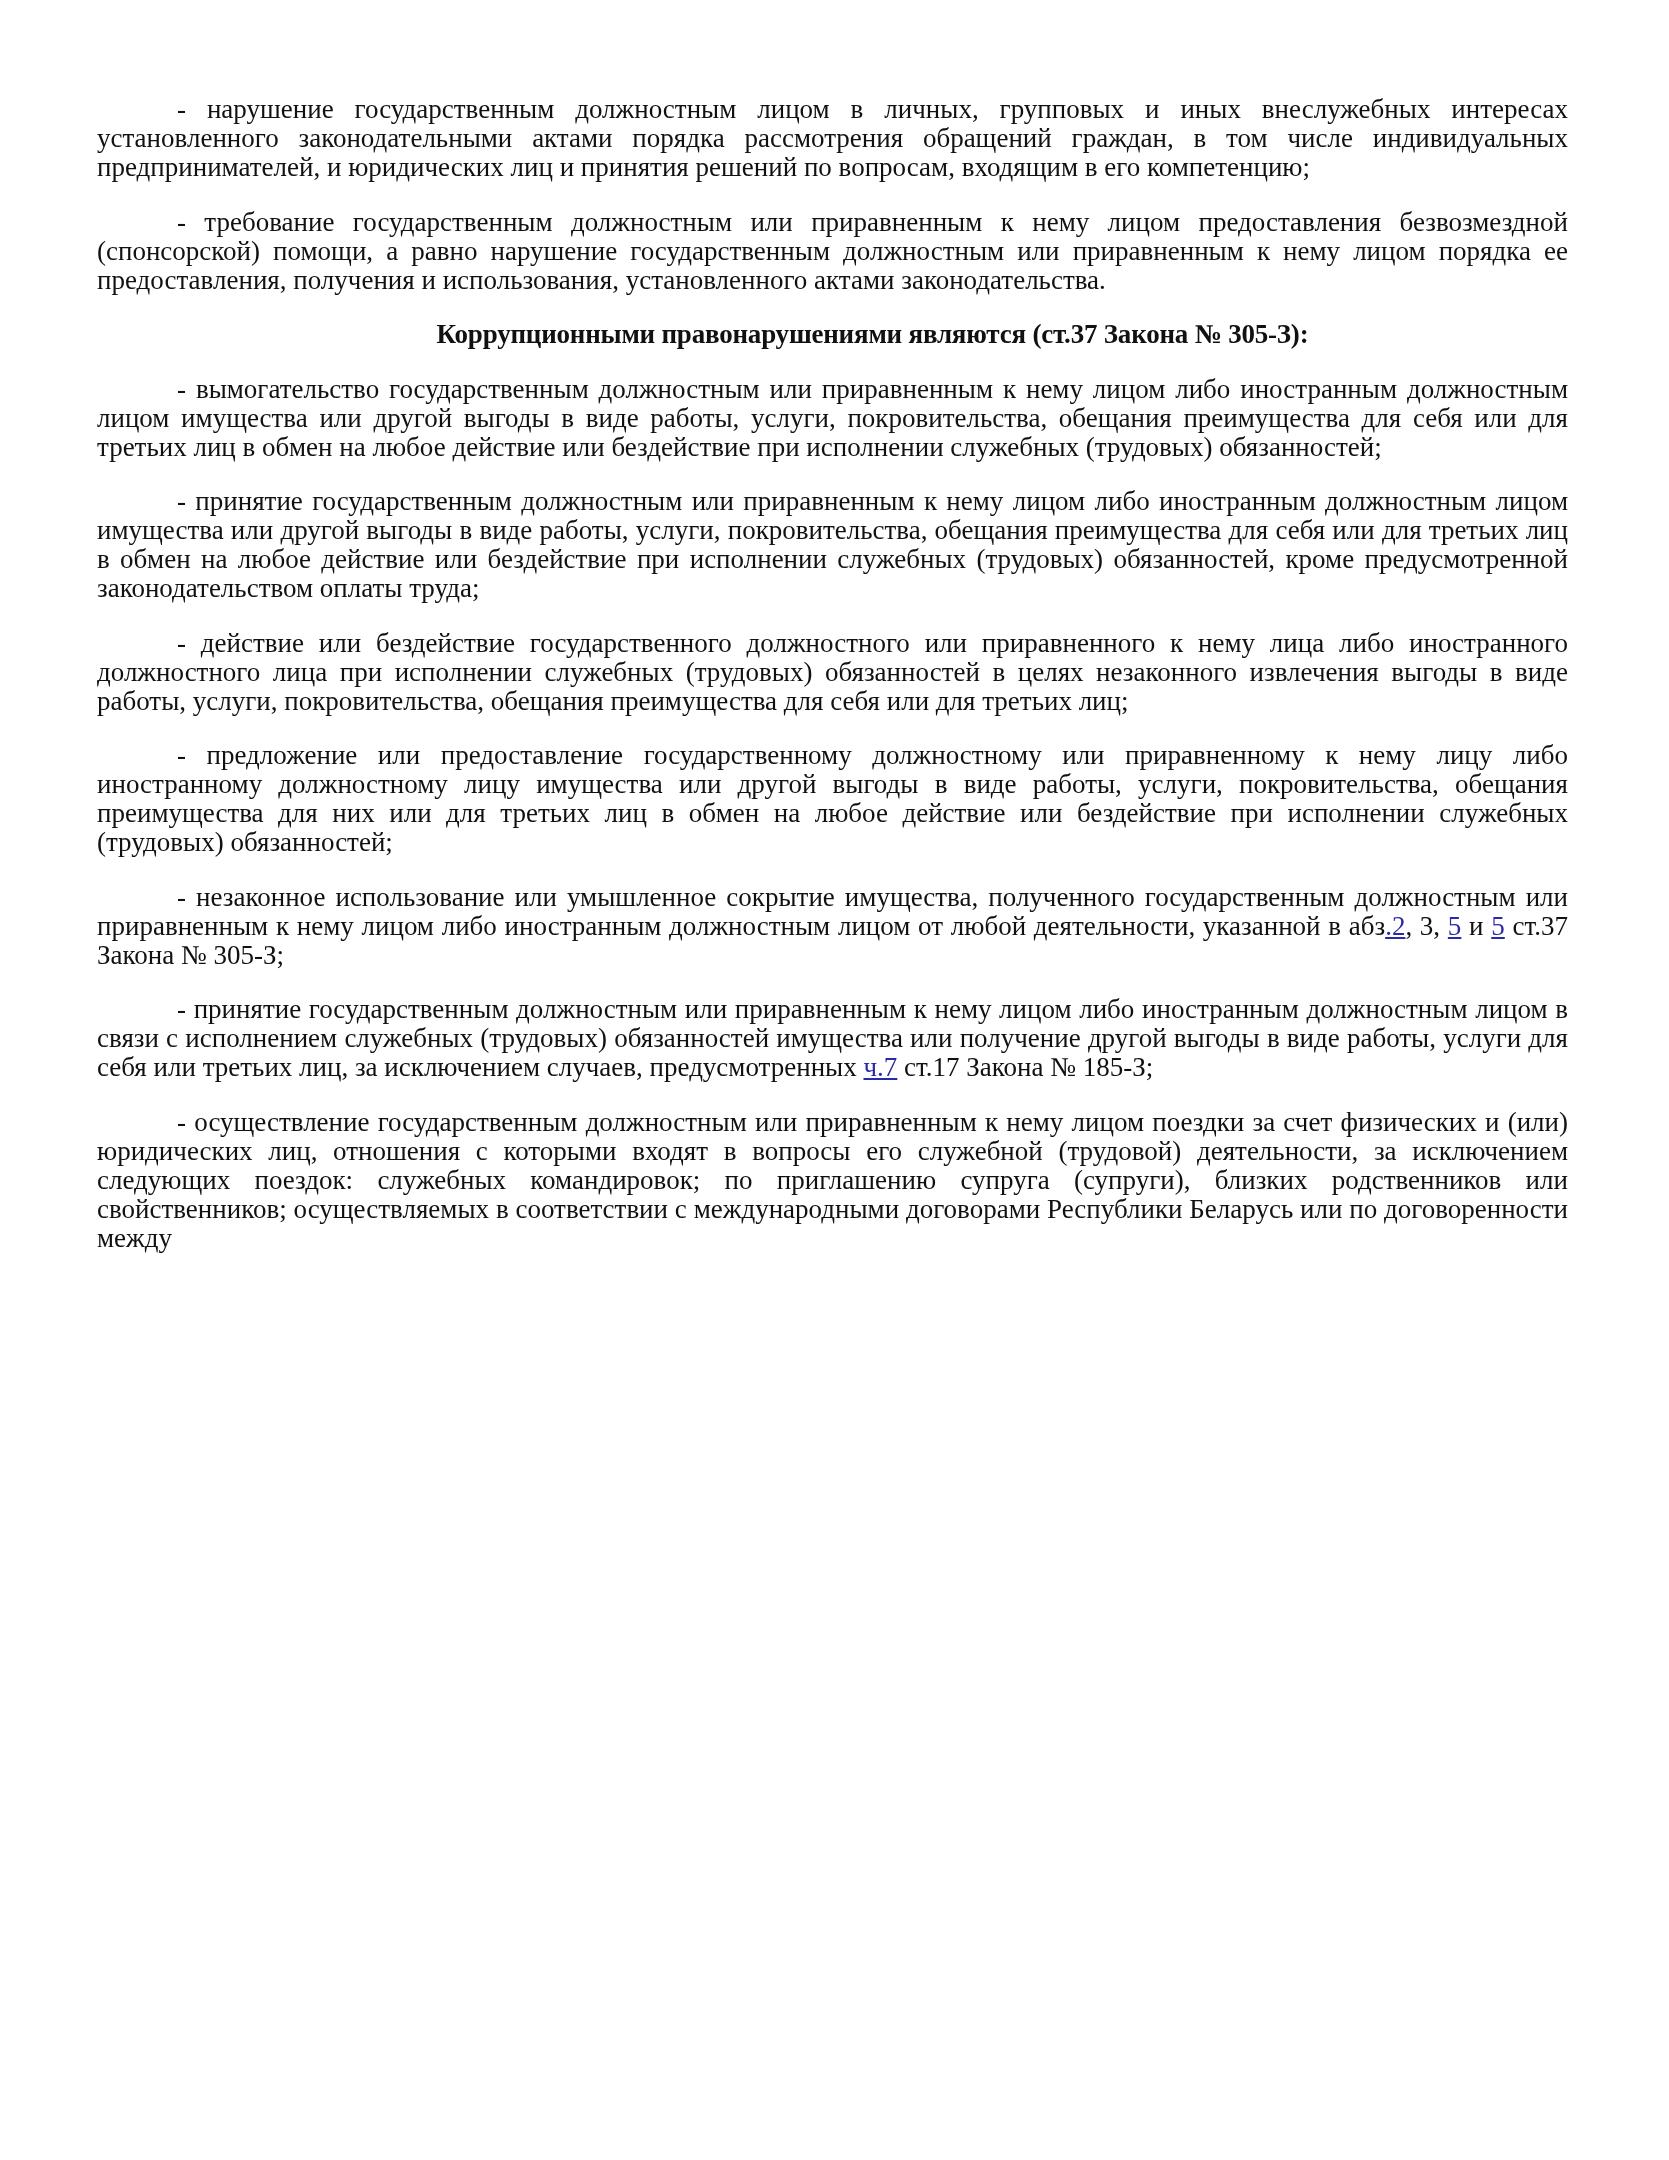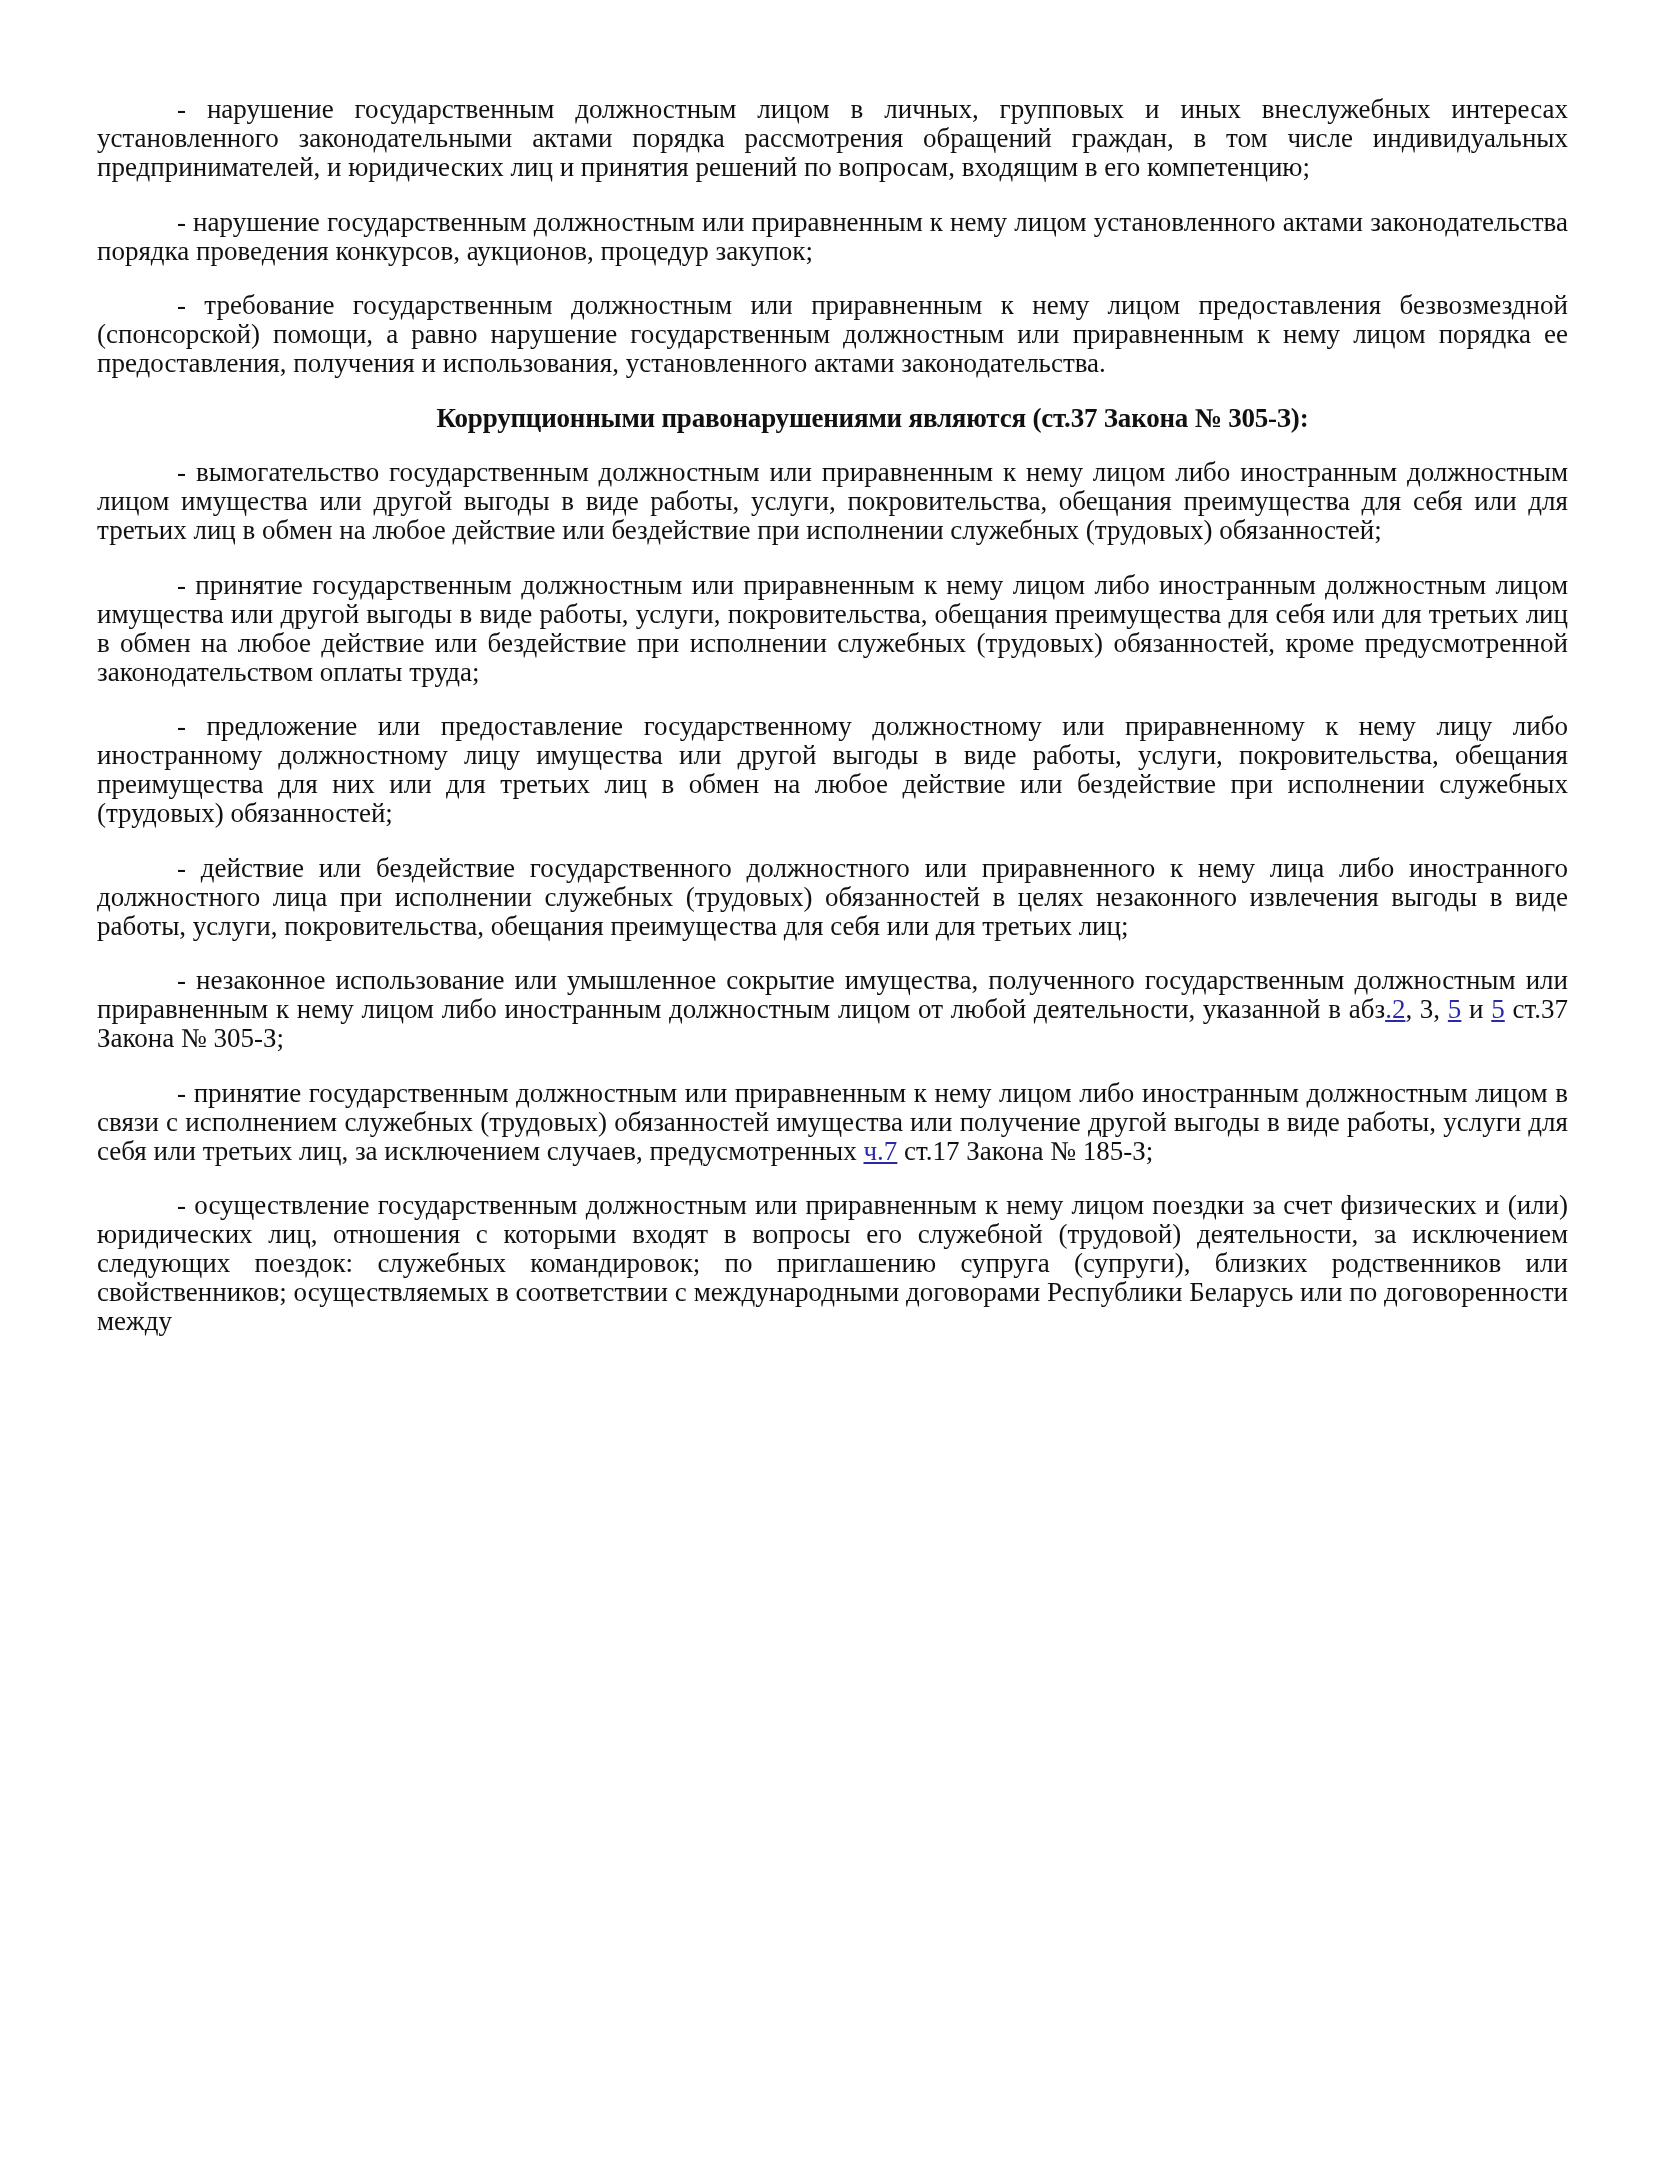--- a/index.html
+++ b/index.html
@@ -44,29 +44,28 @@
       text-decoration: underline;
       cursor: pointer;
     }
   </style>
 </head>
 <body>
 
 <div class="page">
 
   <p class="para">- нарушение государственным должностным лицом в личных, групповых и иных внеслужебных интересах установленного законодательными актами порядка рассмотрения обращений граждан, в том числе индивидуальных предпринимателей, и юридических лиц и принятия решений по вопросам, входящим в его компетенцию;</p>
-  <p class="para">- нарушение государственным должностным или приравненным к нему лицом установленного актами законодательства порядка проведения конкурсов, аукционов, процедур закупок;</p>
   <p class="para">- требование государственным должностным или приравненным к нему лицом предоставления безвозмездной (спонсорской) помощи, а равно нарушение государственным должностным или приравненным к нему лицом порядка ее предоставления, получения и использования, установленного актами законодательства.</p>
 
   <p class="heading">Коррупционными правонарушениями являются (ст.37 Закона № 305-З):</p>
 
   <p class="para">- вымогательство государственным должностным или приравненным к нему лицом либо иностранным должностным лицом имущества или другой выгоды в виде работы, услуги, покровительства, обещания преимущества для себя или для третьих лиц в обмен на любое действие или бездействие при исполнении служебных (трудовых) обязанностей;</p>
   <p class="para">- принятие государственным должностным или приравненным к нему лицом либо иностранным должностным лицом имущества или другой выгоды в виде работы, услуги, покровительства, обещания преимущества для себя или для третьих лиц в обмен на любое действие или бездействие при исполнении служебных (трудовых) обязанностей, кроме предусмотренной законодательством оплаты труда;</p>
+  <p class="para">- действие или бездействие государственного должностного или приравненного к нему лица либо иностранного должностного лица при исполнении служебных (трудовых) обязанностей в целях незаконного извлечения выгоды в виде работы, услуги, покровительства, обещания преимущества для себя или для третьих лиц;</p>
   <p class="para">- предложение или предоставление государственному должностному или приравненному к нему лицу либо иностранному должностному лицу имущества или другой выгоды в виде работы, услуги, покровительства, обещания преимущества для них или для третьих лиц в обмен на любое действие или бездействие при исполнении служебных (трудовых) обязанностей;</p>
-  <p class="para">- действие или бездействие государственного должностного или приравненного к нему лица либо иностранного должностного лица при исполнении служебных (трудовых) обязанностей в целях незаконного извлечения выгоды в виде работы, услуги, покровительства, обещания преимущества для себя или для третьих лиц;</p>
 
   <p class="para"><span>- незаконное использование или умышленное сокрытие имущества, полученного государственным должностным или приравненным к нему лицом либо иностранным должностным лицом от любой деятельности, указанной в абз</span><span class="link">.2</span><span>, 3, </span><span class="link">5</span><span> и </span><span class="link">5</span><span> ст.37 Закона № 305-З;</span></p>
 
   <p class="para"><span>- принятие государственным должностным или приравненным к нему лицом либо иностранным должностным лицом в связи с исполнением служебных (трудовых) обязанностей имущества или получение другой выгоды в виде работы, услуги для себя или третьих лиц, за исключением случаев, предусмотренных </span><span class="link">ч.7</span><span> ст.17 Закона № 185-З;</span></p>
 
   <p class="para continues">- осуществление государственным должностным или приравненным к нему лицом поездки за счет физических и (или) юридических лиц, отношения с которыми входят в вопросы его служебной (трудовой) деятельности, за исключением следующих поездок: служебных командировок; по приглашению супруга (супруги), близких родственников или свойственников; осуществляемых в соответствии с международными договорами Республики Беларусь или по договоренности между</p>
 
 </div>
 
 </body></html>

